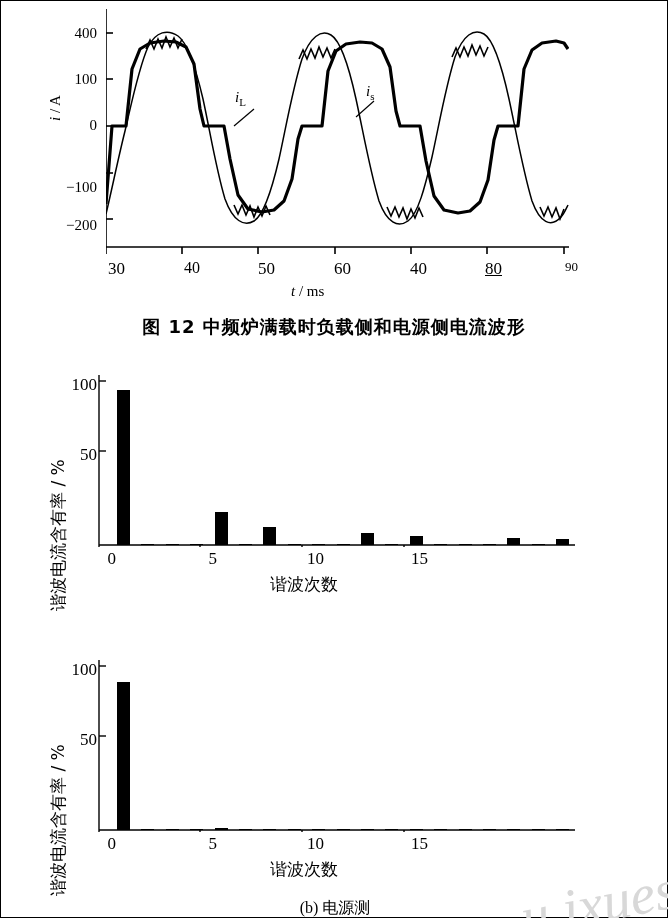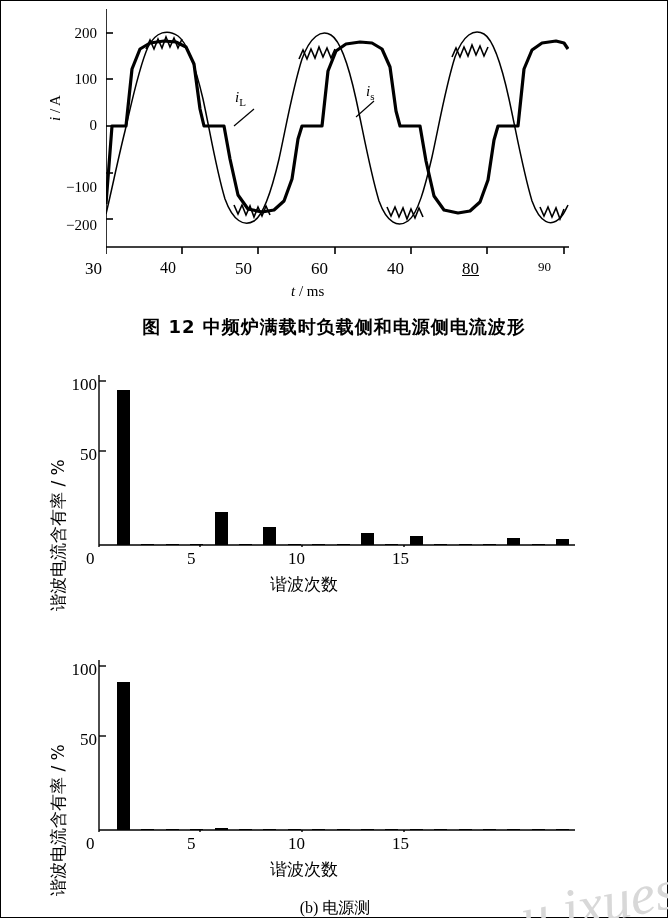--- a/index.html
+++ b/index.html
@@ -13,21 +13,21 @@
   }
   .page{
     position:absolute;inset:0;
     border:1px solid #000;
     box-sizing:border-box;
   }
 
   
   .chart{position:absolute;}
   .ticklabel{
-    position:absolute;font-size:15px;text-align:left;
+    position:absolute;font-size:15px;text-align:right;
     font-family:"Liberation Serif", serif;
   }
   .ticklabel-y{
     position:absolute;font-size:15px;text-align:right;
     font-family:"Liberation Serif", serif;
   }
   .axis-title{
     position:absolute;font-size:15px;font-family:"Liberation Serif", serif;
   }
   .rot{
@@ -82,21 +82,21 @@
 <body>
 
 <div class="page">
 
   <div class="chart" id="fig12">
 
     <div class="axis-title rot" style="left:46px;top:120px;">
       <span class="ital">i</span> / A
     </div>
 
-    <div class="ticklabel-y" style="left:48px;top:24px;width:48px;">200</div>
+    <div class="ticklabel-y" style="left:48px;top:24px;width:48px;">400</div>
     <div class="ticklabel-y" style="left:48px;top:70px;width:48px;">100</div>
     <div class="ticklabel-y" style="left:48px;top:116px;width:48px;">0</div>
     <div class="ticklabel-y" style="left:38px;top:178px;width:58px;">−100</div>
     <div class="ticklabel-y" style="left:38px;top:216px;width:58px;">−200</div>
 
     <div class="ticklabel" style="left:84px;top:258px;width:40px;font-size:17px;">30</div>
     <div class="ticklabel" style="left:159px;top:258px;width:40px;font-size:16px;">40</div>
     <div class="ticklabel" style="left:234px;top:258px;width:40px;font-size:17px;">50</div>
     <div class="ticklabel" style="left:310px;top:258px;width:40px;font-size:17px;">60</div>
     <div class="ticklabel" style="left:386px;top:258px;width:40px;font-size:17px;">40</div>

